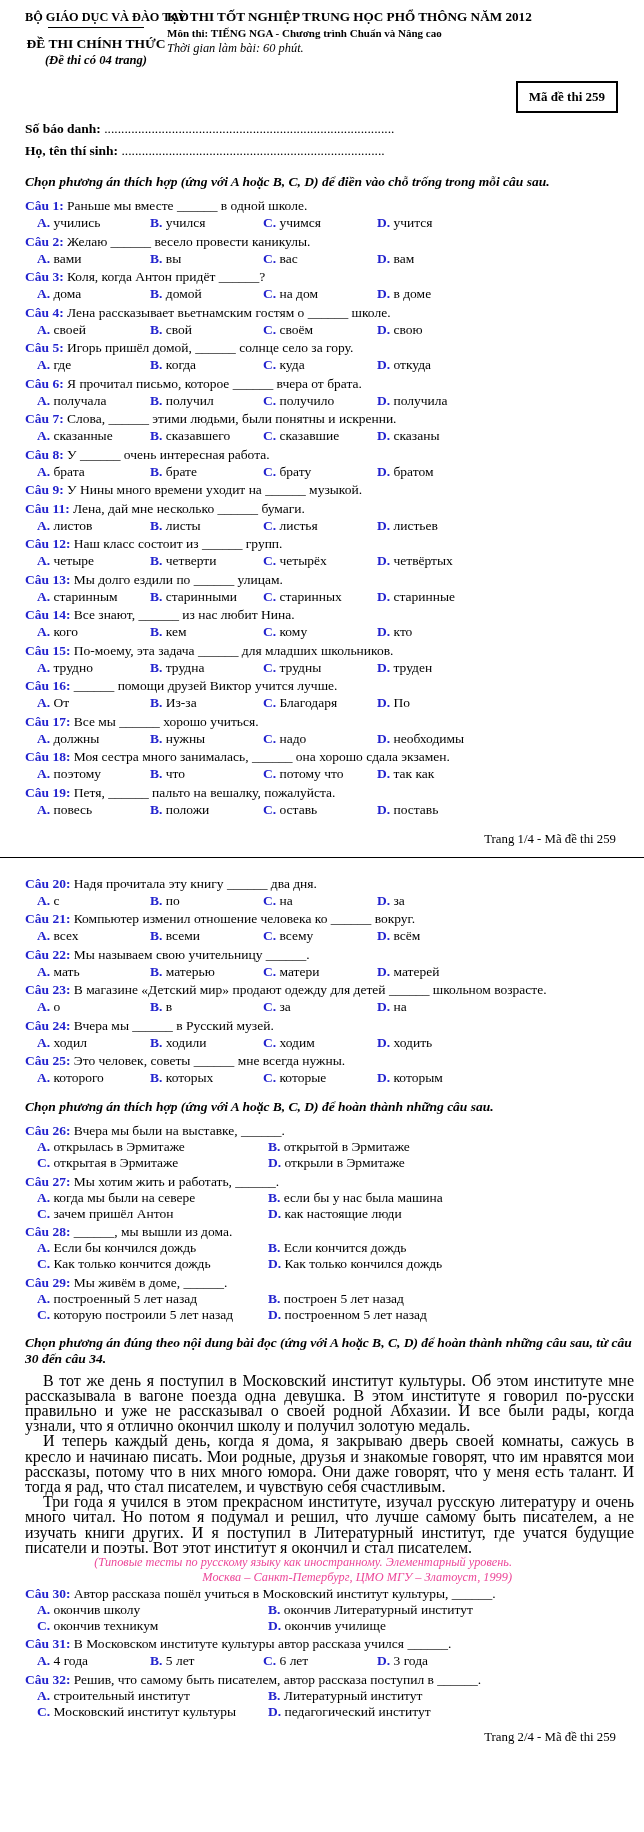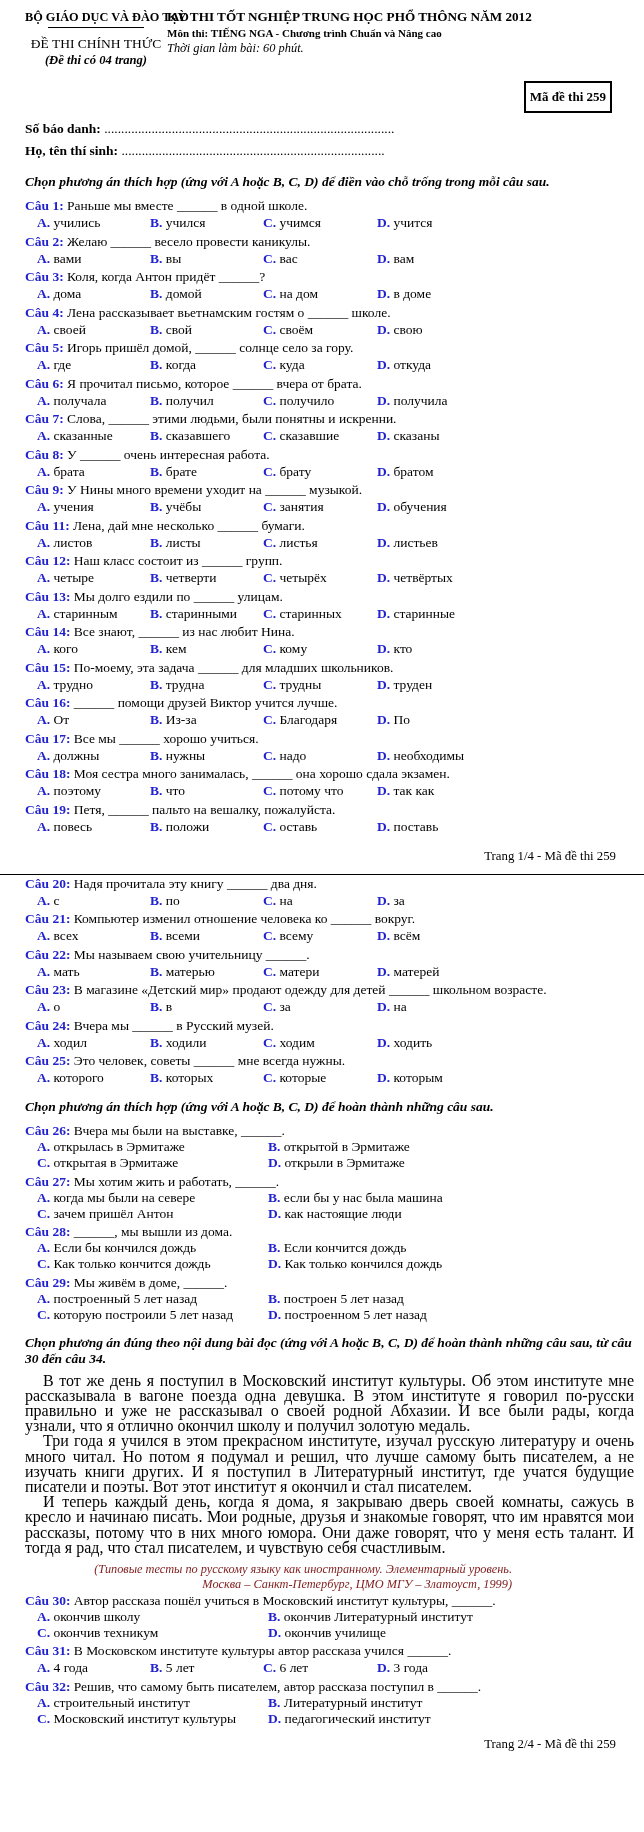--- a/index.html
+++ b/index.html
@@ -14,29 +14,29 @@
     background:#fff;
   }
   .b{font-weight:bold;}
   .blu{color:#2323ce;}
   
   .hdr{display:flex;align-items:flex-start;}
   .hdr-left{width:142px;flex-shrink:0;text-align:center;padding-top:2px;}
   .hdr-right{flex:1;text-align:left;margin-right:24px;}
   .ministry{font-size:12.3px;font-weight:bold;white-space:nowrap;}
   .under-bar{width:96px;border-top:1.5px solid #000;margin:2px auto 7px auto;height:0;}
-  .official{font-size:13.5px;font-weight:normal;line-height:17px;}
+  .official{font-size:13.5px;font-weight:bold;line-height:17px;}
   .pages-note{font-size:12.6px;font-weight:bold;font-style:italic;line-height:16px;}
   .exam-title{font-size:13.2px;font-weight:bold;line-height:17px;}
   .subject{font-size:11px;font-weight:bold;line-height:16px;}
   .duration{font-size:12.4px;font-style:italic;line-height:15px;}
   .code-box{
-    position:absolute;top:81px;right:32px;
+    position:absolute;top:81px;right:26px;
     border:2px solid #000;
-    padding:6px 4px;
+    padding:6px 11px;
     font-weight:bold;font-size:13px;
     background:#fff;
   }
   
   .cand{margin-top:50px;}
   .cand-line{line-height:22px;white-space:nowrap;overflow:hidden;width:400px;}
   .cand-line .lbl{font-weight:bold;}
   
   .instr{font-weight:bold;font-style:italic;line-height:16px;}
   .instr1{margin:12px 0 7px 0;}
@@ -46,25 +46,25 @@
   .q{margin-bottom:1.5px;}
   .q-line{line-height:17px;}
   .opts4{display:grid;grid-template-columns:113px 113px 114px 1fr;padding-left:12px;line-height:17px;}
   .opts2{display:grid;grid-template-columns:231px 1fr;padding-left:12px;line-height:16px;}
   .opt{white-space:nowrap;}
   
   .pfoot{text-align:right;padding-right:18px;font-size:12.8px;line-height:15px;}
   .pfoot1{margin-top:14px;}
   .pfoot2{margin-top:10px;}
   .page-divider{border:none;border-top:1px solid #000;margin:10px -10px 0 -25px;}
-  .after-divider{}
+  .after-divider{margin-top:17px;}
   
   .passage{margin-top:5px;}
   .passage p{margin:0;text-indent:18px;text-align:justify;line-height:15.2px;font-size:16px;}
-  .source{color:#7f1d1d;font-style:italic;text-align:right;padding-right:122px;font-size:12.3px;line-height:15px;margin-top:7px;}
+  .source{color:#ec4899;font-style:italic;text-align:right;padding-right:122px;font-size:12.3px;line-height:15px;}
   .qs-after-source{}
 </style>
 </head>
 <body>
 
 <div class="page">
 
   <div class="hdr">
     <div class="hdr-left">
       <div class="ministry">BỘ GIÁO DỤC VÀ ĐÀO TẠO</div>
@@ -162,26 +162,20 @@
         <div class="q-line"><span class="blu b">Câu 8:</span> У ______ очень интересная работа.</div>
         <div class="opts4">
           <div class="opt"><span class="blu b">A.</span> брата</div>
           <div class="opt"><span class="blu b">B.</span> брате</div>
           <div class="opt"><span class="blu b">C.</span> брату</div>
           <div class="opt"><span class="blu b">D.</span> братом</div>
         </div>
       </div>
       <div class="q">
         <div class="q-line"><span class="blu b">Câu 9:</span> У Нины много времени уходит на ______ музыкой.</div>
-        <div class="opts4">
-          <div class="opt"><span class="blu b">A.</span> учения</div>
-          <div class="opt"><span class="blu b">B.</span> учёбы</div>
-          <div class="opt"><span class="blu b">C.</span> занятия</div>
-          <div class="opt"><span class="blu b">D.</span> обучения</div>
-        </div>
       </div>
       <div class="q">
         <div class="q-line"><span class="blu b">Câu 11:</span> Лена, дай мне несколько ______ бумаги.</div>
         <div class="opts4">
           <div class="opt"><span class="blu b">A.</span> листов</div>
           <div class="opt"><span class="blu b">B.</span> листы</div>
           <div class="opt"><span class="blu b">C.</span> листья</div>
           <div class="opt"><span class="blu b">D.</span> листьев</div>
         </div>
       </div>
@@ -357,22 +351,22 @@
           <div class="opt"><span class="blu b">C.</span> которую построили 5 лет назад</div>
           <div class="opt"><span class="blu b">D.</span> построенном 5 лет назад</div>
         </div>
       </div>
     </div>
 
   <div class="instr instr3">Chọn phương án đúng theo nội dung bài đọc (ứng với A hoặc B, C, D) để hoàn thành những câu sau, từ câu 30 đến câu 34.</div>
 
   <div class="passage" id="passage">
       <p>В тот же день я поступил в Московский институт культуры. Об этом институте мне рассказывала в вагоне поезда одна девушка. В этом институте я говорил по-русски правильно и уже не рассказывал о своей родной Абхазии. И все были рады, когда узнали, что я отлично окончил школу и получил золотую медаль.</p>
+      <p>И теперь каждый день, когда я дома, я закрываю дверь своей комнаты, сажусь в кресло и начинаю писать. Мои родные, друзья и знакомые говорят, что им нравятся мои рассказы, потому что в них много юмора. Они даже говорят, что у меня есть талант. И тогда я рад, что стал писателем, и чувствую себя счастливым.</p>
       <p>Три года я учился в этом прекрасном институте, изучал русскую литературу и очень много читал. Но потом я подумал и решил, что лучше самому быть писателем, а не изучать книги других. И я поступил в Литературный институт, где учатся будущие писатели и поэты. Вот этот институт я окончил и стал писателем.</p>
-      <p>И теперь каждый день, когда я дома, я закрываю дверь своей комнаты, сажусь в кресло и начинаю писать. Мои родные, друзья и знакомые говорят, что им нравятся мои рассказы, потому что в них много юмора. Они даже говорят, что у меня есть талант. И тогда я рад, что стал писателем, и чувствую себя счастливым.</p>
     </div>
 
   <div class="source" id="source">
       <div>(Типовые тесты по русскому языку как иностранному. Элементарный уровень.</div>
       <div>Москва – Санкт-Петербург, ЦМО МГУ – Златоуст, 1999)</div>
     </div>
 
   <div id="qlist-4" class="qs-after-source">
       <div class="q">
         <div class="q-line"><span class="blu b">Câu 30:</span> Автор рассказа пошёл учиться в Московский институт культуры, ______.</div>

